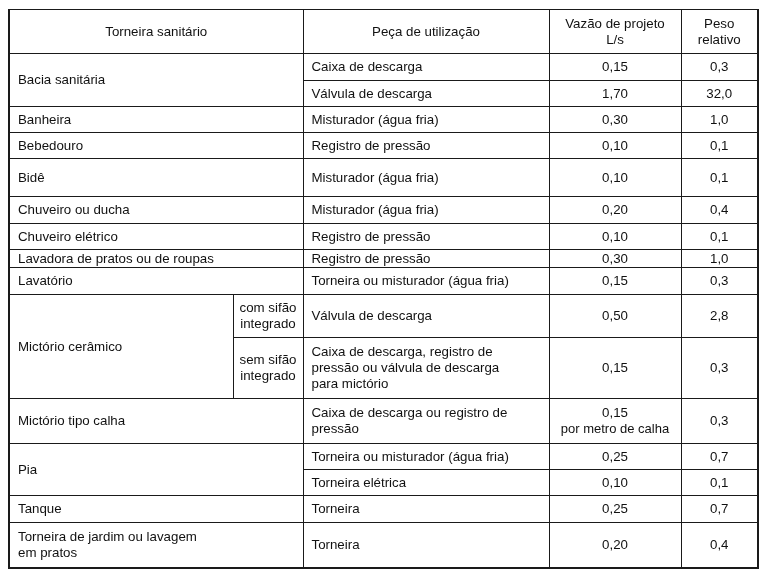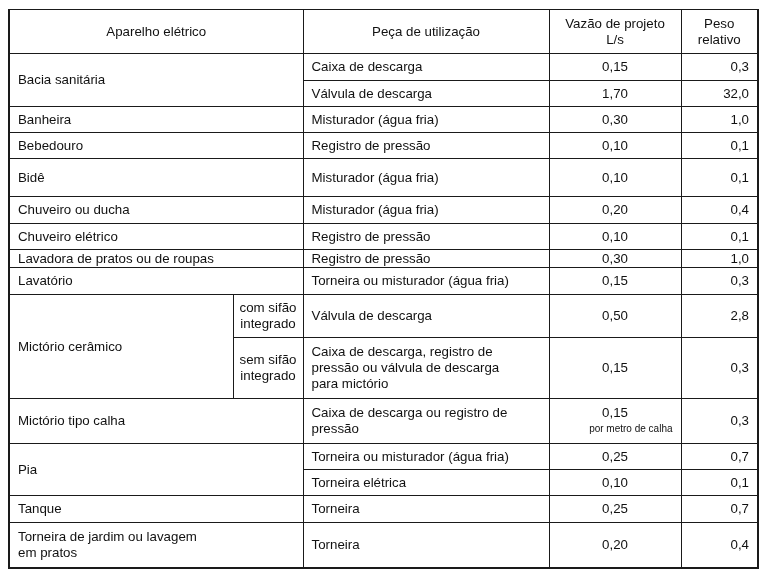--- a/index.html
+++ b/index.html
@@ -31,38 +31,38 @@
       line-height: 16px;
       vertical-align: middle;
       overflow: hidden;
     }
     table.main th {
       text-align: center;
       padding: 0 4px;
     }
     .num { text-align: center; margin-left: 23px; }
     .sub { padding: 0 4px !important; text-align: center; }
-    .note { display: block; font-size: 10px; text-align: right; }
+    .note { display: block; font-size: 13px; }
     .outer-left { border-left-width: 2px !important; }
-    .outer-right { border-right-width: 2px !important; text-align: right; }
+    .outer-right { border-right-width: 2px !important; }
   </style>
 </head>
 <body>
 
 <table class="main">
   <colgroup>
     <col style="width:224px">
     <col style="width:70px">
     <col style="width:246px">
     <col style="width:132px">
     <col style="width:77px">
   </colgroup>
   <thead>
     <tr style="height:44px">
-      <th colspan="2" class="outer-left">Aparelho  elétrico</th>
+      <th colspan="2" class="outer-left">Torneira  sanitário</th>
       <th>Peça de utilização</th>
       <th>
         <span>Vazão de projeto</span><br>
         <span>L/s</span>
       </th>
       <th class="outer-right">
         <span>Peso</span><br>
         <span>relativo</span>
       </th>
     </tr>

